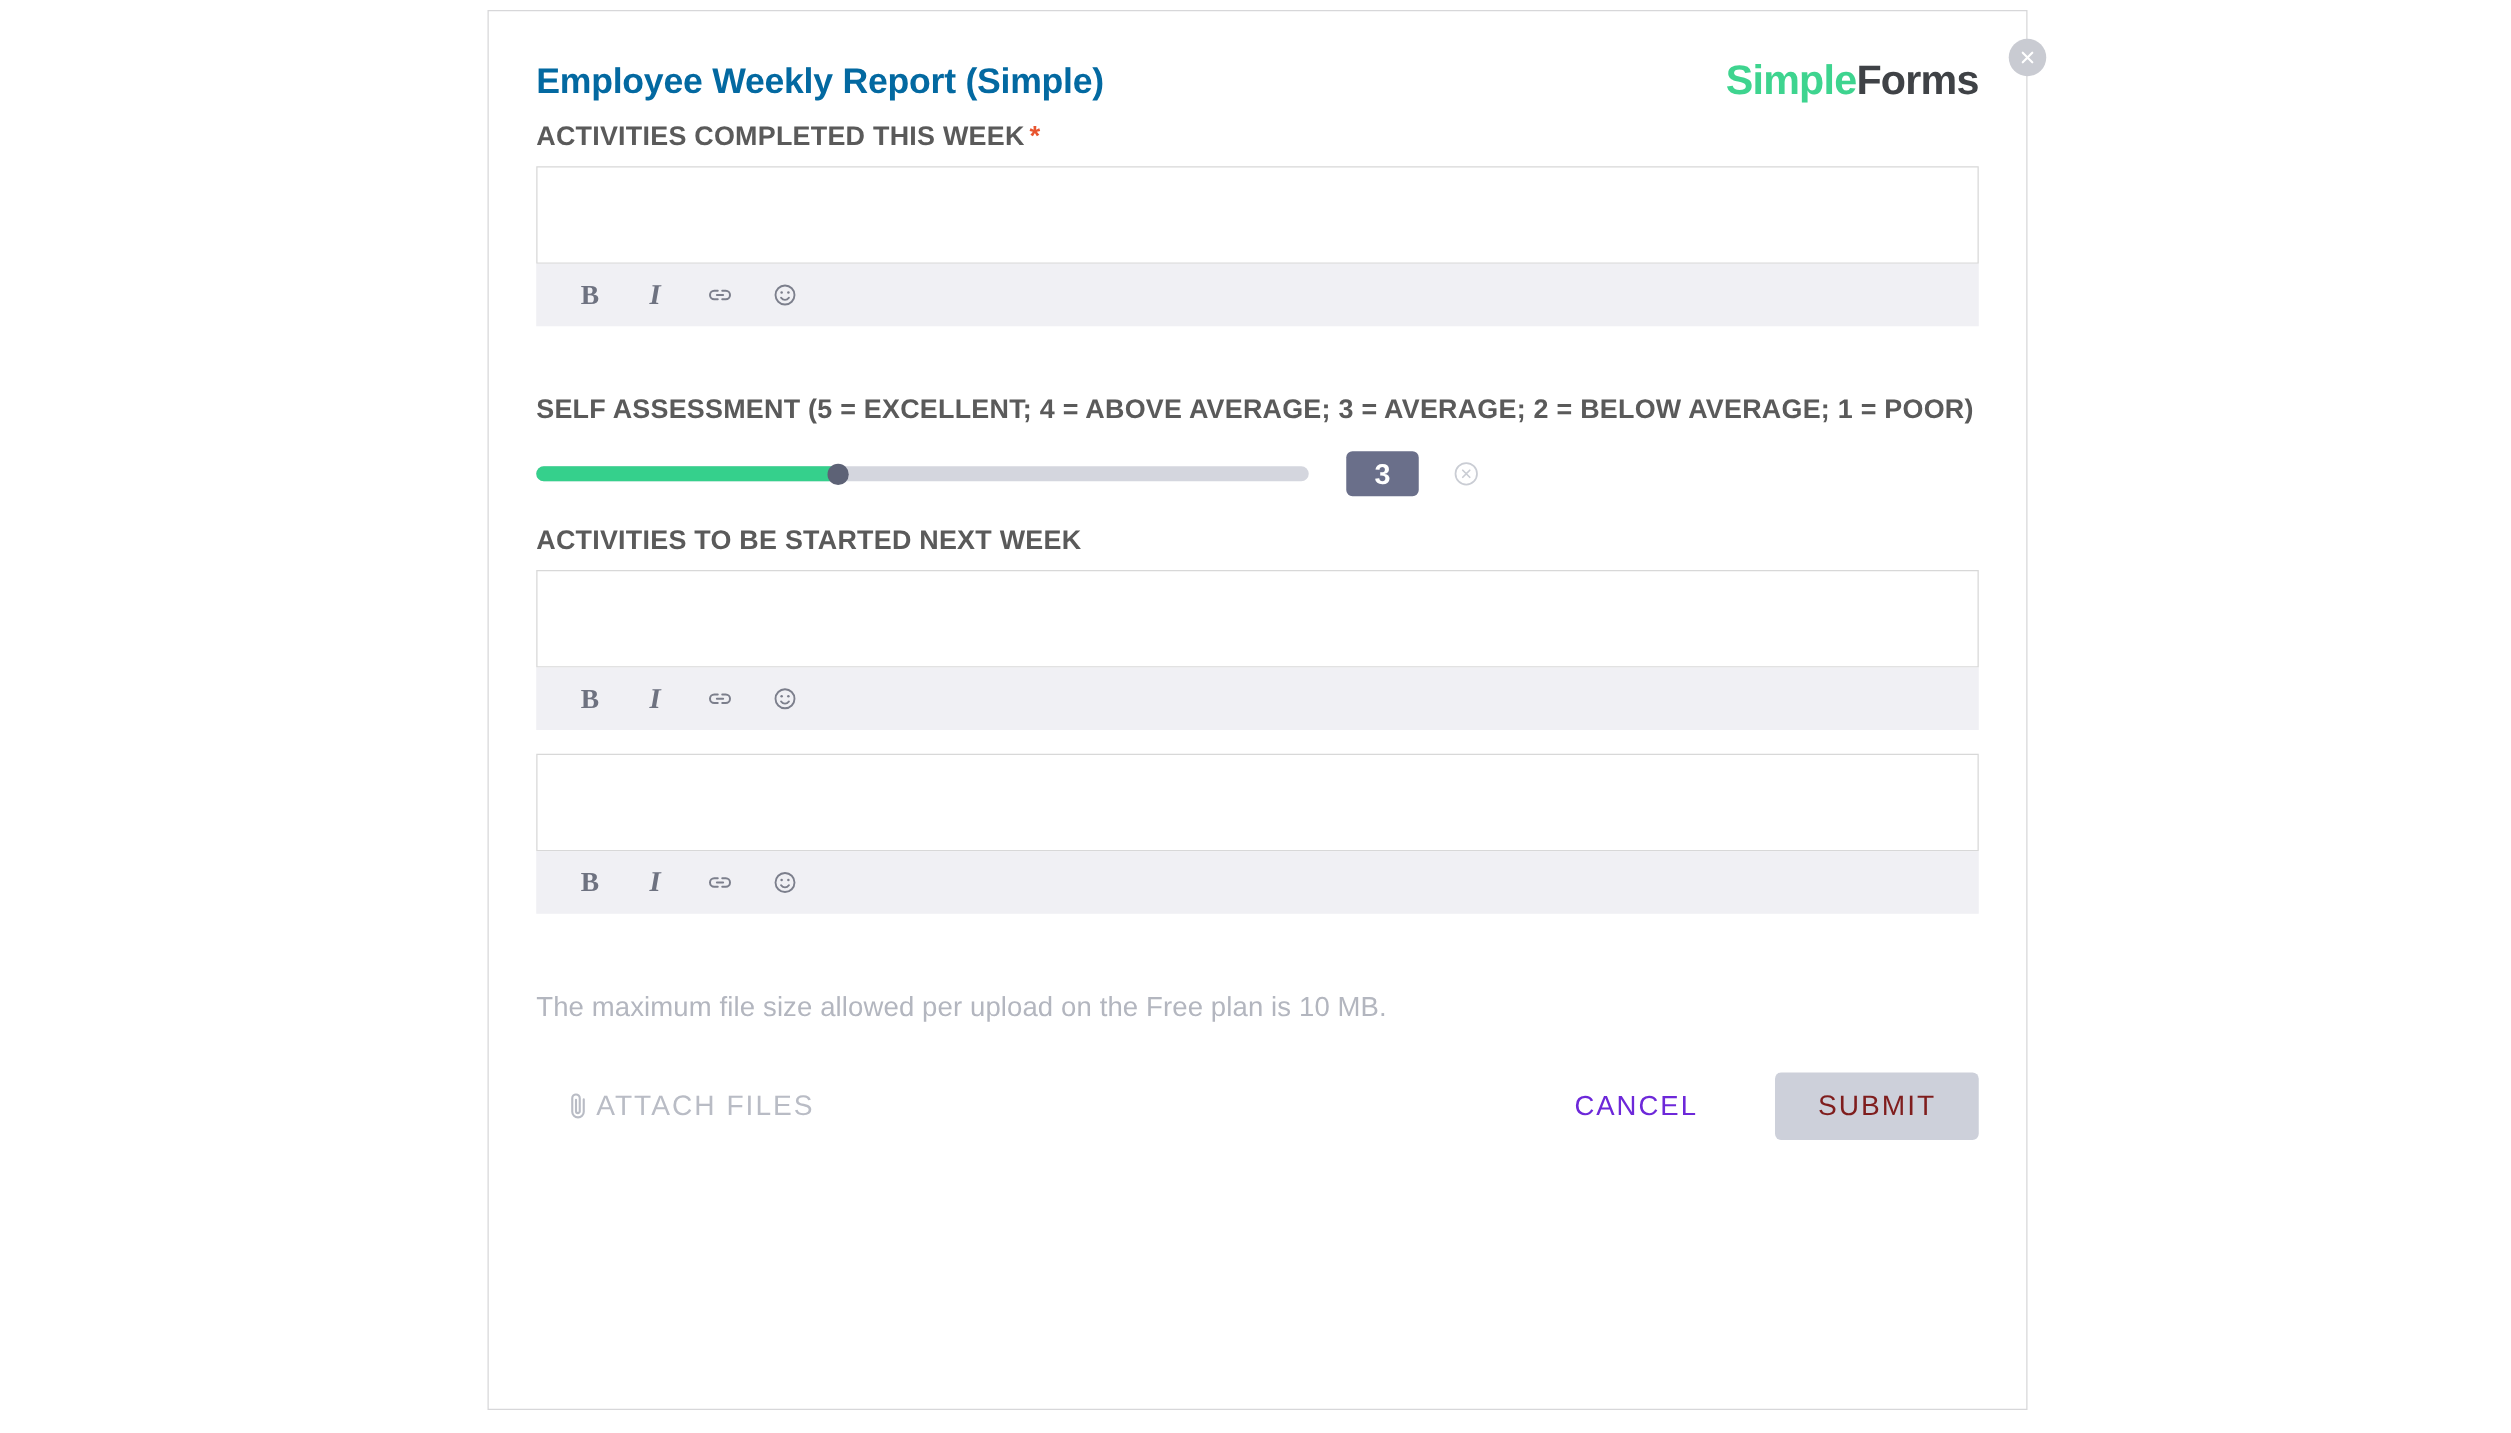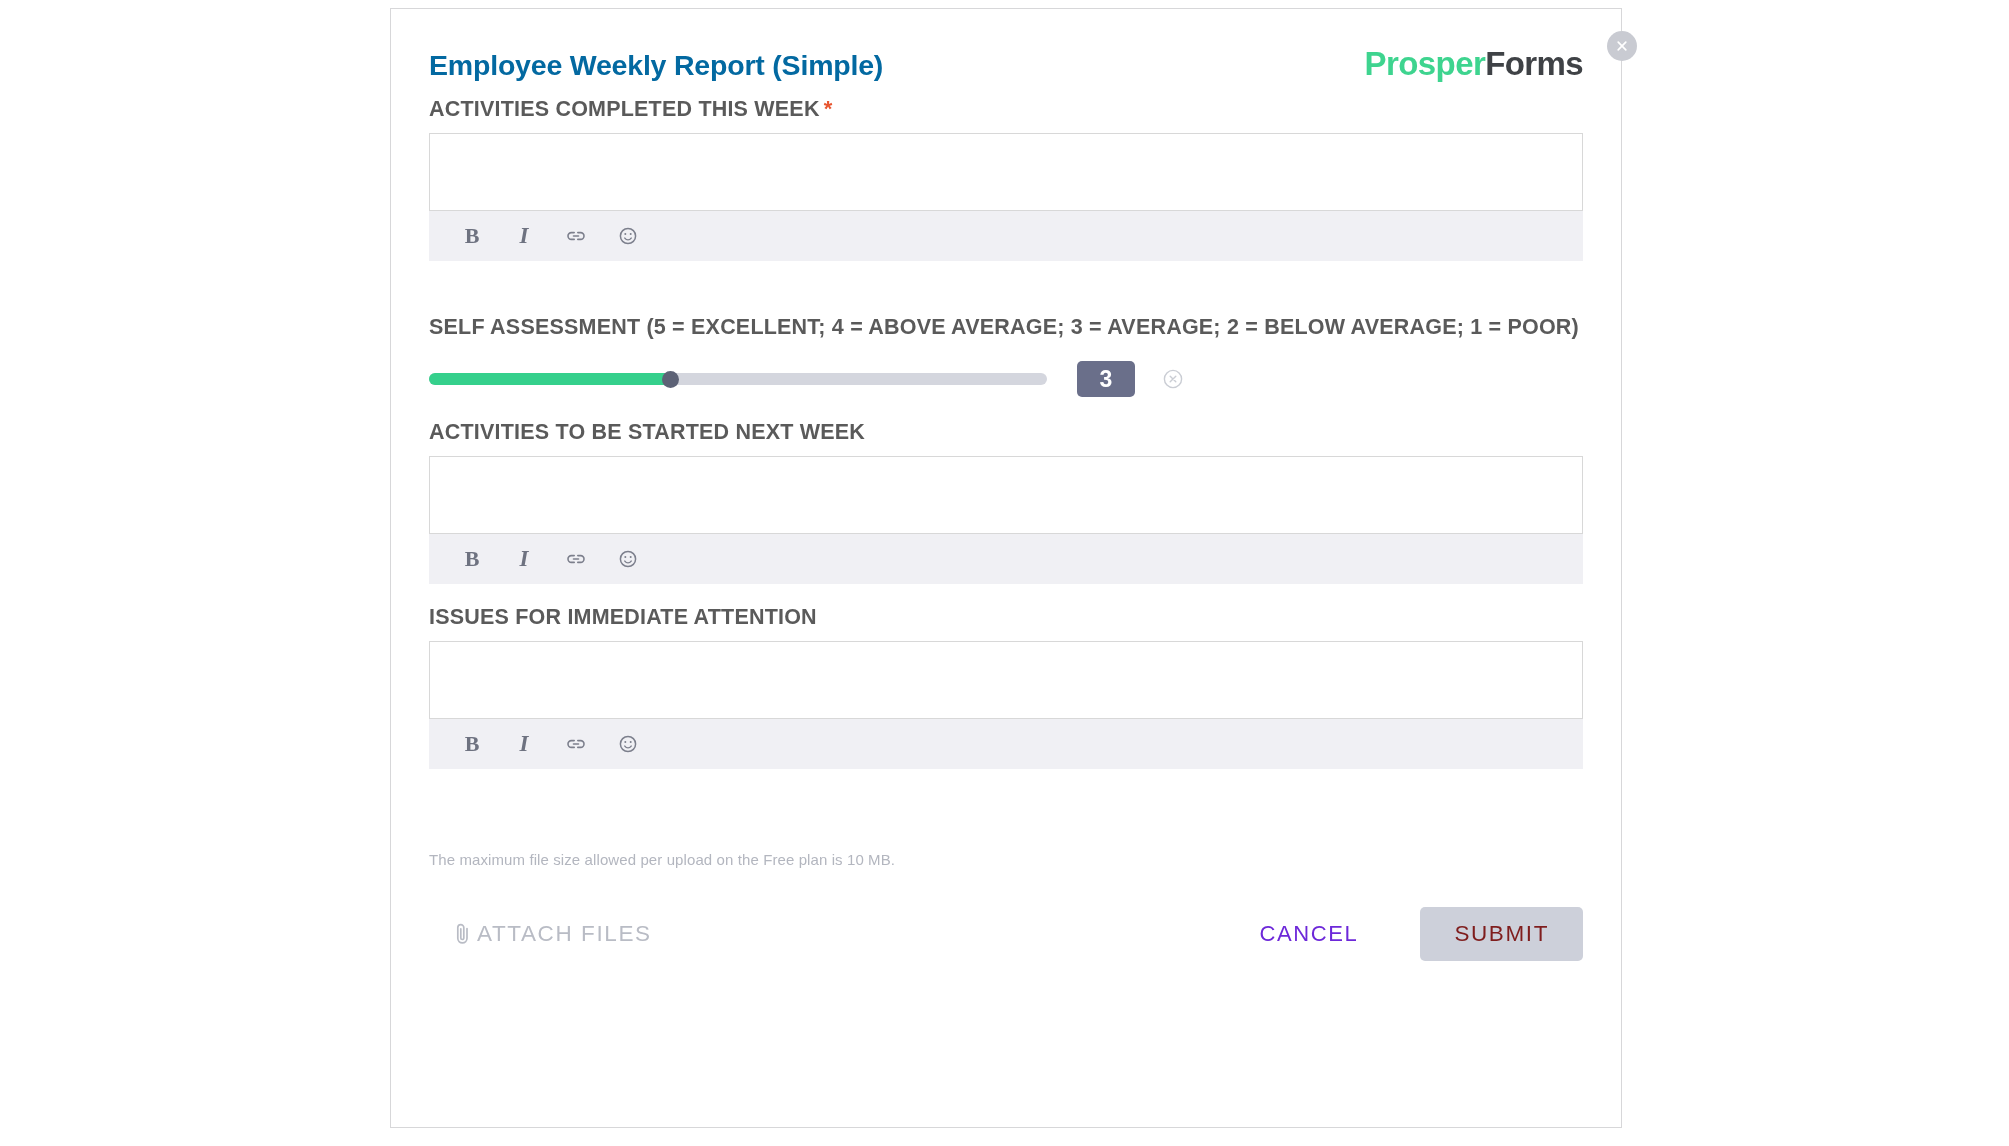--- a/index.html
+++ b/index.html
@@ -199,22 +199,22 @@
     cursor: pointer;
   }
   .slider-clear svg { display: block; }
 
   
   .block { margin-top: 19px; }
   .block-slider { margin-top: 52px; }
 
   
   .file-note {
-    margin-top: 82px;
-    font-size: 15px;
+    margin-top: 62px;
+    font-size: 22px;
     color: #b3b6bf;
     letter-spacing: 0.1px;
   }
   .footer-row {
     margin-top: 38px;
     display: flex;
     align-items: center;
     height: 56px;
   }
   .attach {
@@ -259,21 +259,21 @@
 
       <div class="close-btn">
         <svg width="14" height="14" viewBox="0 0 14 14" aria-hidden="true">
           <path d="M3.2 3.2 L10.8 10.8 M10.8 3.2 L3.2 10.8" stroke="#ffffff" stroke-width="1.7" stroke-linecap="round" fill="none"></path>
         </svg>
       </div>
 
       <div class="header-row">
         <div class="form-title">Employee Weekly Report (Simple)</div>
         <div class="brand">
-          <span class="brand-prosper">Prosper</span><span class="brand-forms">Forms</span>
+          <span class="brand-prosper">Simple</span><span class="brand-forms">Forms</span>
         </div>
       </div>
 
       <div>
         <div class="field-label">
           <span>ACTIVITIES COMPLETED THIS WEEK</span><span class="req-star">*</span>
         </div>
         <div class="rt-field">
           <div class="rt-area" contenteditable="true" style=""></div>
           <div class="rt-toolbar">
@@ -335,21 +335,20 @@
                 <circle cx="9.3" cy="10" r="1" fill="#7c7f8c"></circle>
                 <circle cx="14.7" cy="10" r="1" fill="#7c7f8c"></circle>
                 <path d="M8.8 14.1c.9 1.2 2 1.8 3.2 1.8s2.3-.6 3.2-1.8" stroke="#7c7f8c" stroke-width="1.4" fill="none" stroke-linecap="round"></path>
               </svg>
             </div>
           </div>
         </div>
       </div>
 
       <div class="block">
-        <div class="field-label">ISSUES FOR IMMEDIATE ATTENTION</div>
         <div class="rt-field">
           <div class="rt-area" contenteditable="true" style=""></div>
           <div class="rt-toolbar">
             <div class="tb-btn tb-bold">B</div>
             <div class="tb-btn tb-italic">I</div>
             <div class="tb-btn">
               <svg width="24" height="24" viewBox="0 0 24 24" aria-hidden="true">
                 <path d="M9.5 12h5" stroke="#7c7f8c" stroke-width="1.6" stroke-linecap="round" fill="none"></path>
                 <path d="M10.2 8.6H7.4a3.4 3.4 0 0 0 0 6.8h2.8" stroke="#7c7f8c" stroke-width="1.6" fill="none" stroke-linecap="round"></path>
                 <path d="M13.8 8.6h2.8a3.4 3.4 0 0 1 0 6.8h-2.8" stroke="#7c7f8c" stroke-width="1.6" fill="none" stroke-linecap="round"></path>

